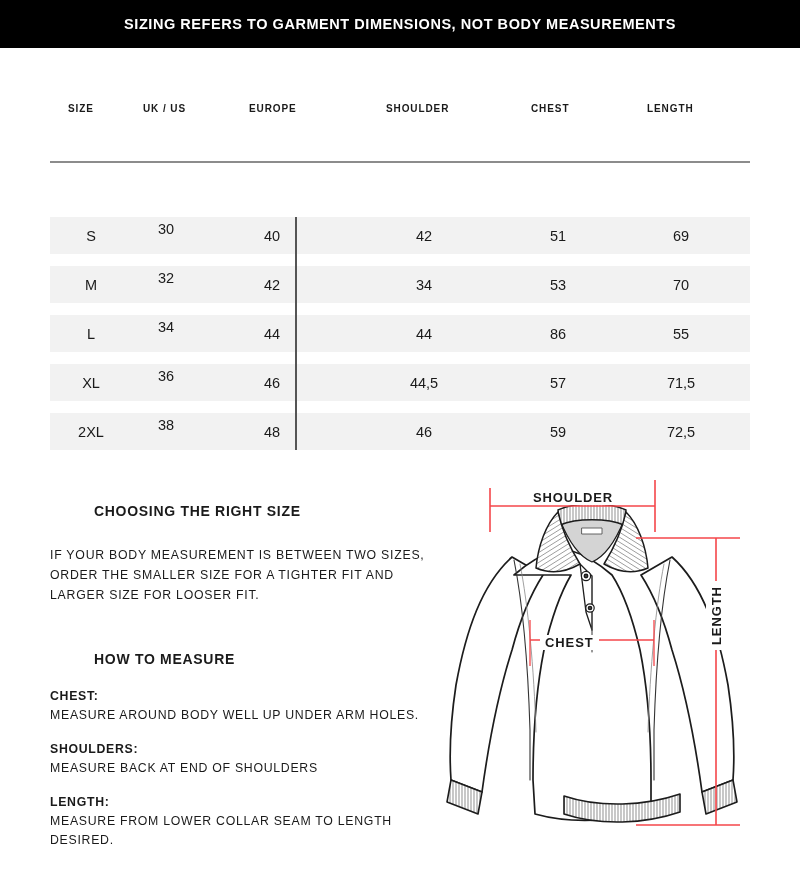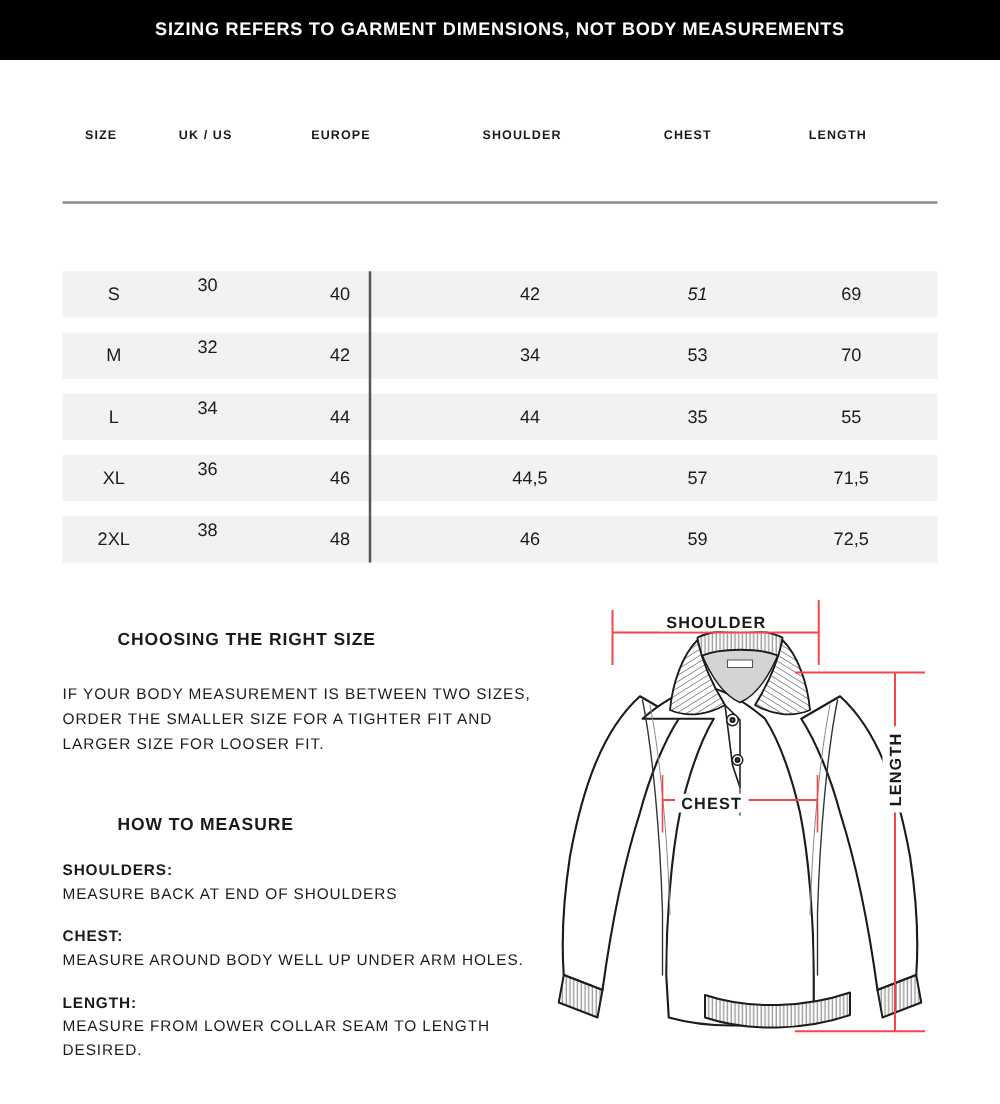--- a/index.html
+++ b/index.html
@@ -124,39 +124,39 @@
       <div class="rule"></div>
     </div>
 
     <div class="tbody">
 
       <div class="row" style="top:0px;">
         <div class="cell" style="left:18px;  width:46px; justify-content:center;">S</div>
         <div class="cell raised" style="left:93px;  width:46px; justify-content:center;">30</div>
         <div class="cell" style="left:199px; width:46px; justify-content:center;">40</div>
         <div class="cell" style="left:351px; width:46px; justify-content:center;">42</div>
-        <div class="cell" style="left:485px; width:46px; justify-content:center;font-style:italic;">51</div>
+        <div class="cell" style="left:485px; width:46px; justify-content:center;">51</div>
         <div class="cell" style="left:608px; width:46px; justify-content:center;">69</div>
       </div>
 
       <div class="row" style="top:49px;">
         <div class="cell" style="left:18px;  width:46px; justify-content:center;">M</div>
         <div class="cell raised" style="left:93px;  width:46px; justify-content:center;">32</div>
         <div class="cell" style="left:199px; width:46px; justify-content:center;">42</div>
         <div class="cell" style="left:351px; width:46px; justify-content:center;">34</div>
         <div class="cell" style="left:485px; width:46px; justify-content:center;">53</div>
         <div class="cell" style="left:608px; width:46px; justify-content:center;">70</div>
       </div>
 
       <div class="row" style="top:98px;">
         <div class="cell" style="left:18px;  width:46px; justify-content:center;">L</div>
         <div class="cell raised" style="left:93px;  width:46px; justify-content:center;">34</div>
         <div class="cell" style="left:199px; width:46px; justify-content:center;">44</div>
         <div class="cell" style="left:351px; width:46px; justify-content:center;">44</div>
-        <div class="cell" style="left:485px; width:46px; justify-content:center;">35</div>
+        <div class="cell" style="left:485px; width:46px; justify-content:center;">86</div>
         <div class="cell" style="left:608px; width:46px; justify-content:center;">55</div>
       </div>
 
       <div class="row" style="top:147px;">
         <div class="cell" style="left:18px;  width:46px; justify-content:center;">XL</div>
         <div class="cell raised" style="left:93px;  width:46px; justify-content:center;">36</div>
         <div class="cell" style="left:199px; width:46px; justify-content:center;">46</div>
         <div class="cell" style="left:351px; width:46px; justify-content:center;">44,5</div>
         <div class="cell" style="left:485px; width:46px; justify-content:center;">57</div>
         <div class="cell" style="left:608px; width:46px; justify-content:center;">71,5</div>
@@ -175,26 +175,26 @@
     </div>
   </div>
 
   <div class="info">
     <h2>CHOOSING THE RIGHT SIZE</h2>
     <p class="body">IF YOUR BODY MEASUREMENT IS BETWEEN TWO SIZES, ORDER THE SMALLER SIZE FOR A TIGHTER FIT AND LARGER SIZE FOR LOOSER FIT.</p>
 
     <h2 class="second">HOW TO MEASURE</h2>
 
     <div class="def">
+      <div class="term">CHEST:</div>
+      <div class="desc">MEASURE AROUND BODY WELL UP UNDER ARM HOLES.</div>
+    </div>
+    <div class="def">
       <div class="term">SHOULDERS:</div>
       <div class="desc">MEASURE BACK AT END OF SHOULDERS</div>
-    </div>
-    <div class="def">
-      <div class="term">CHEST:</div>
-      <div class="desc">MEASURE AROUND BODY WELL UP UNDER ARM HOLES.</div>
     </div>
     <div class="def">
       <div class="term">LENGTH:</div>
       <div class="desc">MEASURE FROM LOWER COLLAR SEAM TO LENGTH DESIRED.</div>
     </div>
   </div>
 
   <div class="diagram">
     <svg viewBox="0 0 360 390" xmlns="http://www.w3.org/2000/svg">
       <defs>

